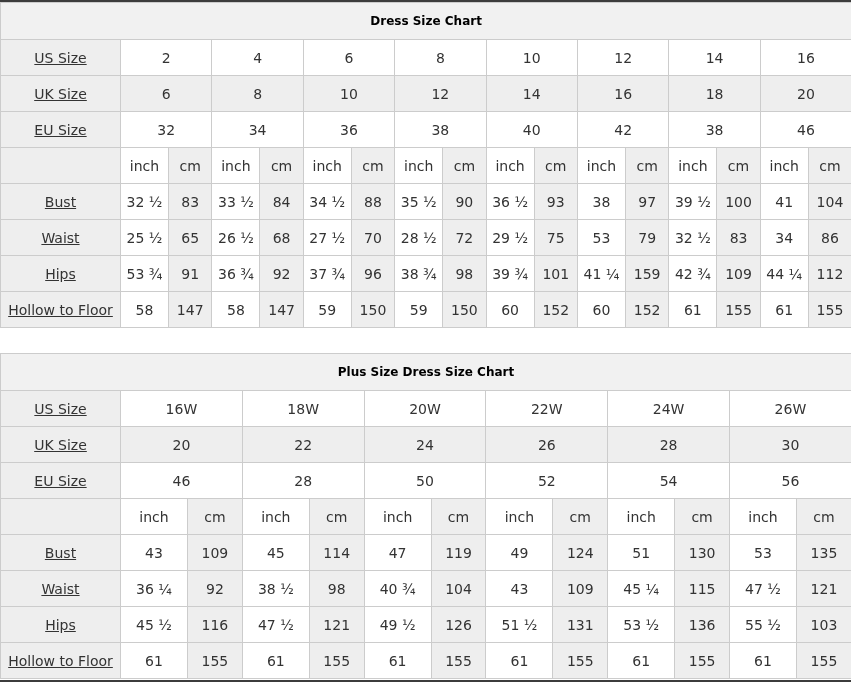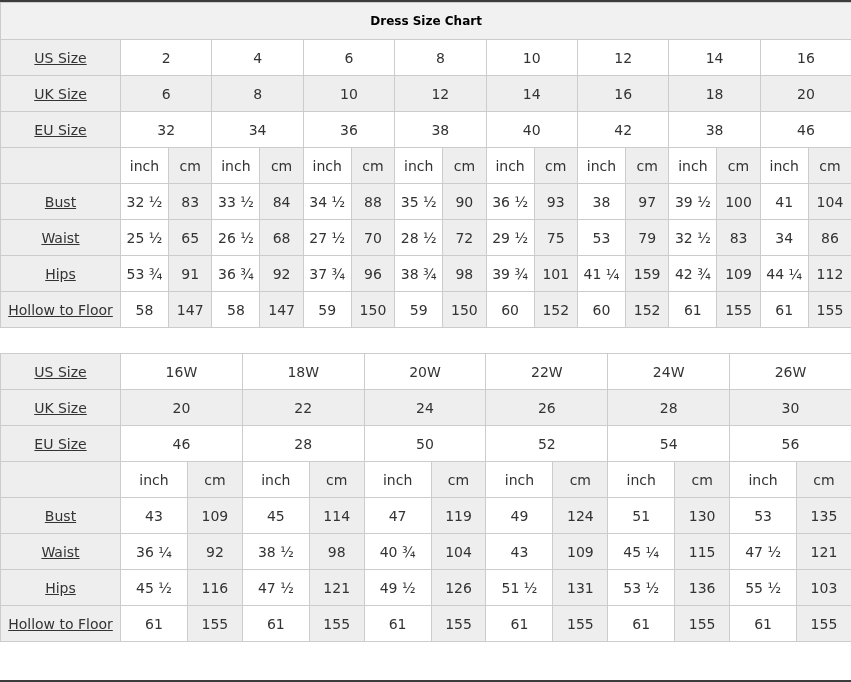--- a/index.html
+++ b/index.html
@@ -211,20 +211,23 @@
       <col style="width: 67px;">
       <col style="width: 54.8px;">
       <col style="width: 67px;">
       <col style="width: 54.8px;">
       <col style="width: 67px;">
       <col style="width: 54.8px;">
       <col style="width: 67px;">
       <col style="width: 54.8px;">
     </colgroup>
     <tbody>
+      <tr>
+        <td class="title-cell" colspan="13">Plus Size Dress Size Chart</td>
+      </tr>
       <tr class="size-row">
         <td class="rowlabel">US Size</td>
         <td colspan="2">16W</td>
         <td colspan="2">18W</td>
         <td colspan="2">20W</td>
         <td colspan="2">22W</td>
         <td colspan="2">24W</td>
         <td colspan="2">26W</td>
       </tr>
       <tr class="size-row shaded">

